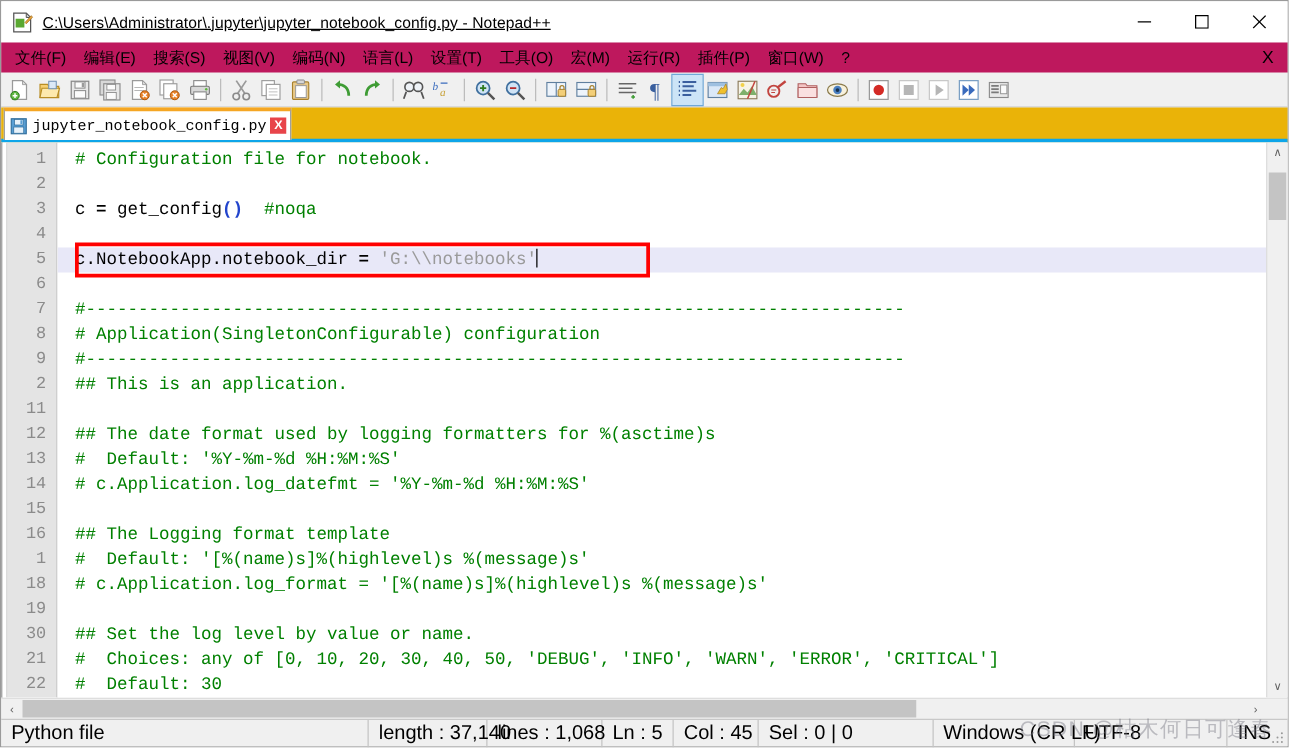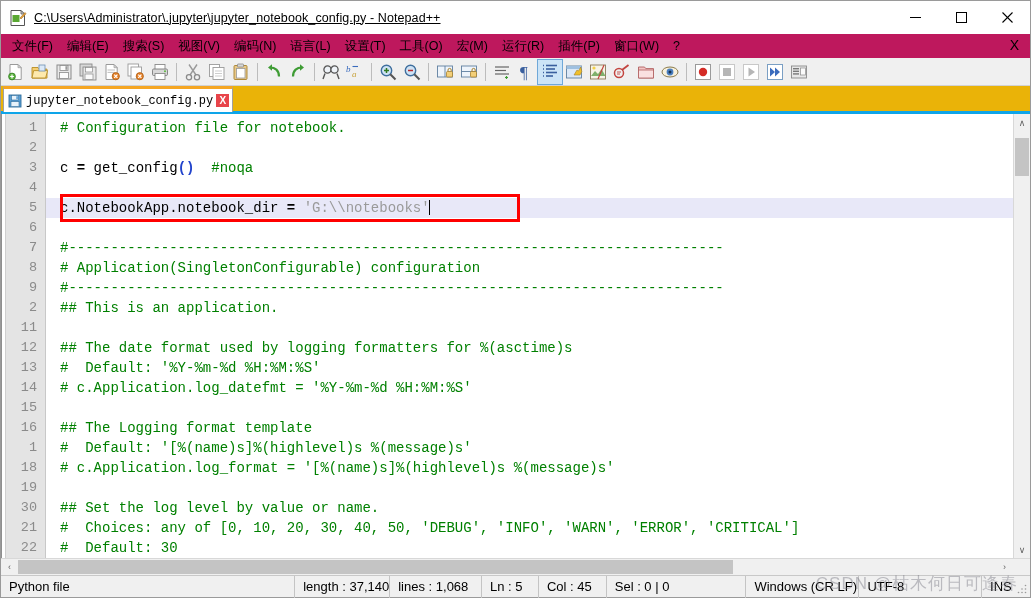--- a/index.html
+++ b/index.html
@@ -200,21 +200,21 @@
   .hthumb { flex: 0 0 715px; background: #c4c4c4; margin: 1px 0; }
   .htrack { flex: 1 1 auto; }
   .hcorner { width: 17px; flex: 0 0 17px; background: #f0f0f0; }
 
   
   .statusbar {
     height: 22px; flex: 0 0 22px;
     background: #f0f0f0;
     border-top: 1px solid #c8c8c8;
     display: flex; align-items: center;
-    font-size: 13px; color: #000;
+    font-size: 16px; color: #000;
     position: relative;
   }
   .st {
     height: 22px; display: flex; align-items: center;
     padding: 0 8px; white-space: nowrap;
     border-right: 1px solid #c4c4c4;
   }
   .st.nosep { border-right: none; }
   .st-grip {
     position: absolute; right: 2px; bottom: 2px;

